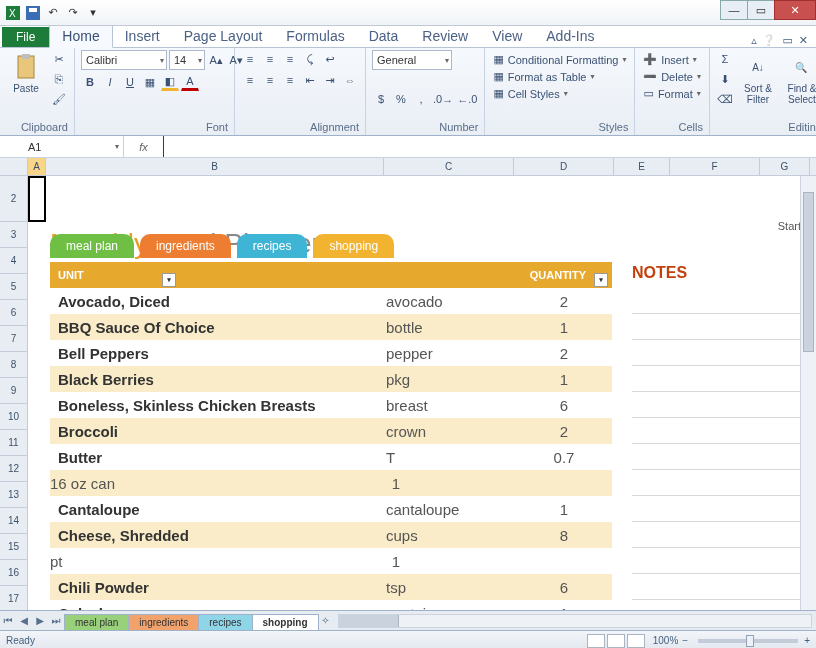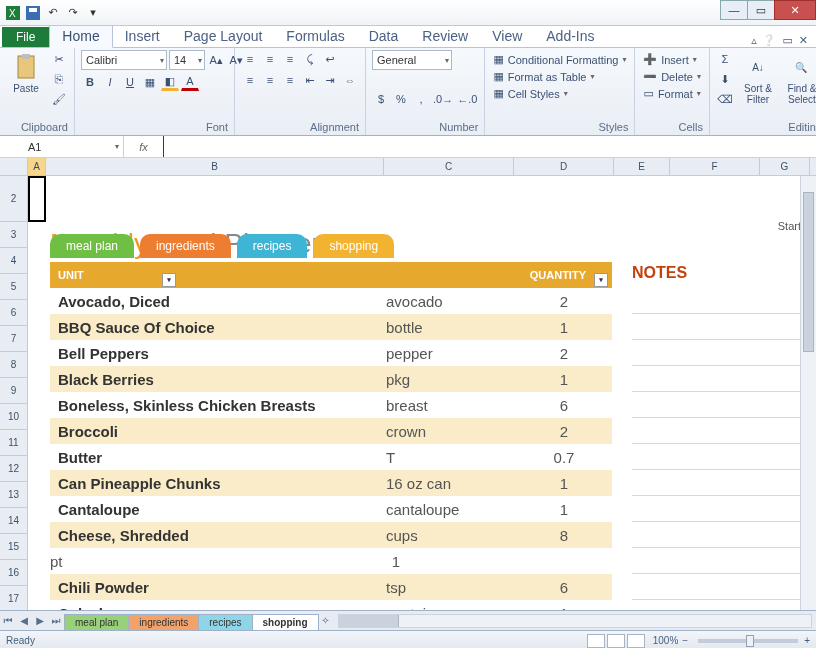--- a/index.html
+++ b/index.html
@@ -374,21 +374,20 @@
               <div class="c1">Broccoli</div>
               <div class="c2">crown</div>
               <div class="c3">2</div>
             </div>
             <div class="drow even">
               <div class="c1">Butter</div>
               <div class="c2">T</div>
               <div class="c3">0.7</div>
             </div>
             <div class="drow odd">
-              <div class="c1">Can Pineapple Chunks</div>
               <div class="c2">16 oz can</div>
               <div class="c3">1</div>
             </div>
             <div class="drow even">
               <div class="c1">Cantaloupe</div>
               <div class="c2">cantaloupe</div>
               <div class="c3">1</div>
             </div>
             <div class="drow odd">
               <div class="c1">Cheese, Shredded</div>

